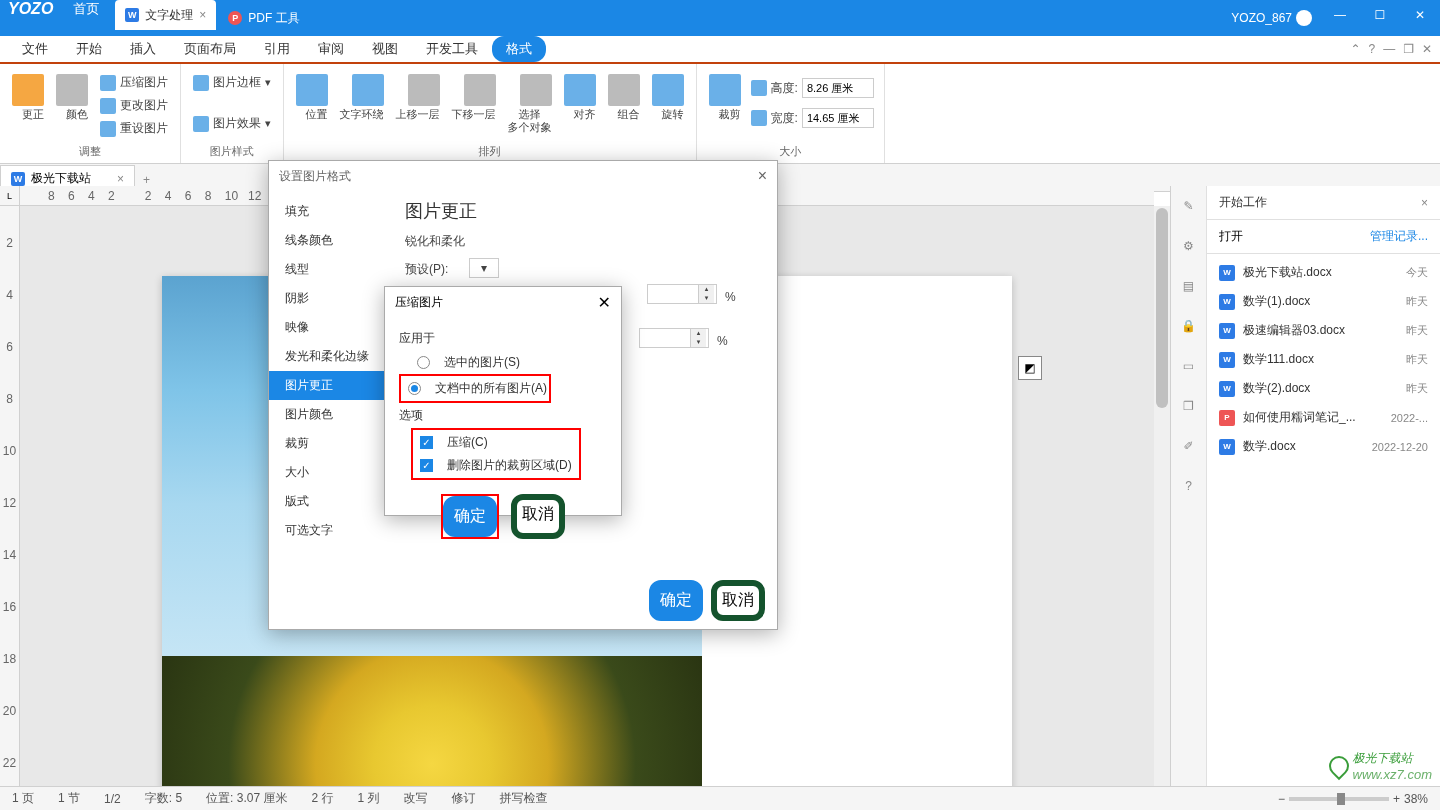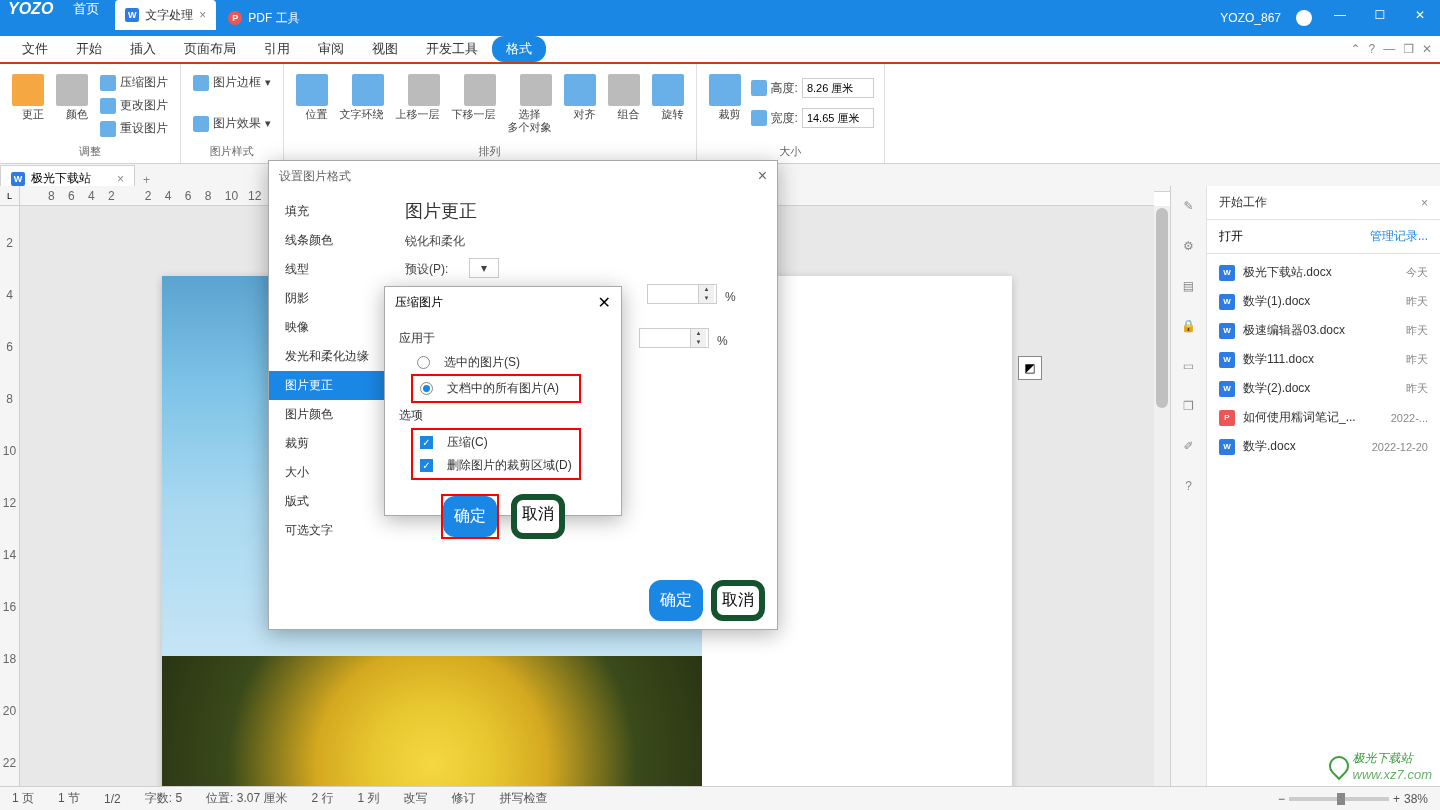--- a/index.html
+++ b/index.html
@@ -6,21 +6,21 @@
 body{background:#fff;overflow:hidden;width:1440px;height:810px;position:relative}
 
 
 .titlebar{height:36px;background:#1b87e5;display:flex;color:#fff}
 .titlebar .logo{font-weight:bold;font-size:16px;padding:0 8px;font-style:italic}
 .titlebar .home{padding:0 12px;font-size:13px}
 .titlebar .tab{background:#fff;color:#333;height:30px;display:flex;align-items:center;padding:0 10px;border-radius:4px 4px 0 0;margin-left:4px;gap:6px}
 .titlebar .tab2{background:transparent;color:#fff;padding:0 12px;display:flex;align-items:center;gap:6px}
 .titlebar .tab-close{color:#888;cursor:pointer}
 .titlebar .spacer{flex:1}
-.titlebar .user{padding:0 8px;font-size:12px;display:flex;align-items:center;gap:15px}
+.titlebar .user{padding:0 8px;font-size:12px;display:flex;align-items:center;gap:4px}
 .titlebar .win-btns{display:flex;gap:0}
 .titlebar .win-btn{width:40px;height:30px;display:flex;align-items:center;justify-content:center;cursor:pointer}
 .avatar{width:16px;height:16px;border-radius:50%;background:#fff;display:inline-block}
 .doc-icon{width:14px;height:14px;background:#2d7be5;border-radius:2px;color:#fff;display:inline-flex;align-items:center;justify-content:center;font-size:9px;font-weight:bold}
 .pdf-icon{width:14px;height:14px;background:#e55;border-radius:50%;color:#fff;display:inline-flex;align-items:center;justify-content:center;font-size:9px;font-weight:bold}
 
 
 .menubar{height:28px;background:#fff;display:flex;align-items:center;padding:0 8px;border-bottom:2px solid #c2410c}
 .menubar .item{padding:4px 14px;cursor:pointer;font-size:13px;color:#333}
 .menubar .item.active{background:#1b87e5;color:#fff;border-radius:12px}
@@ -456,21 +456,21 @@
   <div class="dialog-title">
     <span>压缩图片</span>
     <span class="dialog-close" style="color:#000">✕</span>
   </div>
   <div class="dialog2-body">
     <div class="dialog2-section">应用于</div>
     <div class="dialog2-option">
       <span class="radio"></span>
       <span>选中的图片(S)</span>
     </div>
-    <div class="highlight-box" style="margin-left:12px;width:170px">
+    <div class="highlight-box" style="width:152px">
       <div class="dialog2-option" style="padding-left:6px">
         <span class="radio checked"></span>
         <span>文档中的所有图片(A)</span>
       </div>
     </div>
     <div class="dialog2-section" style="margin-top:4px">选项</div>
     <div class="highlight-box" style="margin-left:12px;width:170px">
       <div class="dialog2-option" style="padding-left:6px">
         <span class="checkbox checked">✓</span>
         <span>压缩(C)</span>

